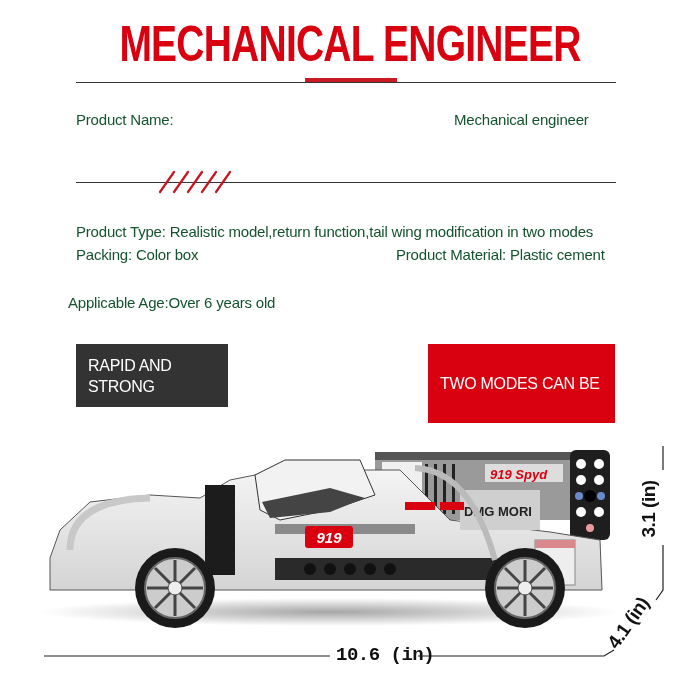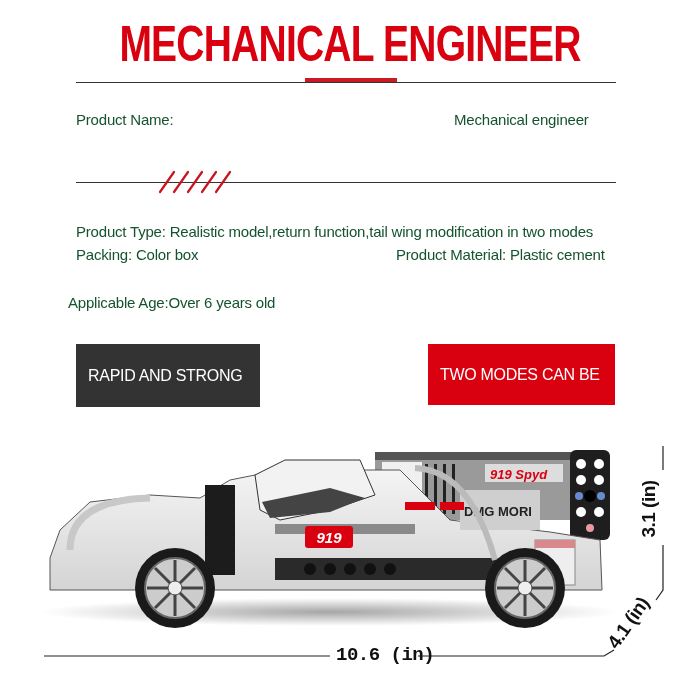--- a/index.html
+++ b/index.html
@@ -37,26 +37,26 @@
     <line x1="46" y1="22" x2="60" y2="2"></line>
     <line x1="60" y1="22" x2="74" y2="2"></line>
   </g>
 </svg>
 
 <div class="abs txt" style="left:76px; top:222px;">Product Type: Realistic model,return function,tail wing modification in two modes</div>
 <div class="abs txt" style="left:76px; top:245px;">Packing: Color box</div>
 <div class="abs txt" style="left:396px; top:245px;">Product Material: Plastic cement</div>
 <div class="abs txt" style="left:68px; top:273px;margin-top:20px;">Applicable Age:Over 6 years old</div>
 
-<div class="abs box" style="left:76px; top:344px; width:184px; height:63px; background:#333333;">
+<div class="abs box" style="left:76px; top:344px; width:152px; height:63px; background:#333333;">
   <div>
     <div>RAPID AND STRONG</div>
   </div>
 </div>
-<div class="abs box" style="left:428px; top:344px; width:187px; height:61px; background:#d9000f;">
+<div class="abs box" style="left:428px; top:344px; width:187px; height:79px; background:#d9000f;">
   <div>
     <div>TWO MODES CAN BE</div>
   </div>
 </div>
 
 <svg class="abs" style="left:30px; top:440px;" width="600" height="190" viewBox="0 0 600 190">
   <defs>
     <radialGradient id="shadow" cx="50%" cy="50%" r="50%">
       <stop offset="0%" stop-color="#000" stop-opacity="0.35"></stop>
       <stop offset="100%" stop-color="#000" stop-opacity="0"></stop>

